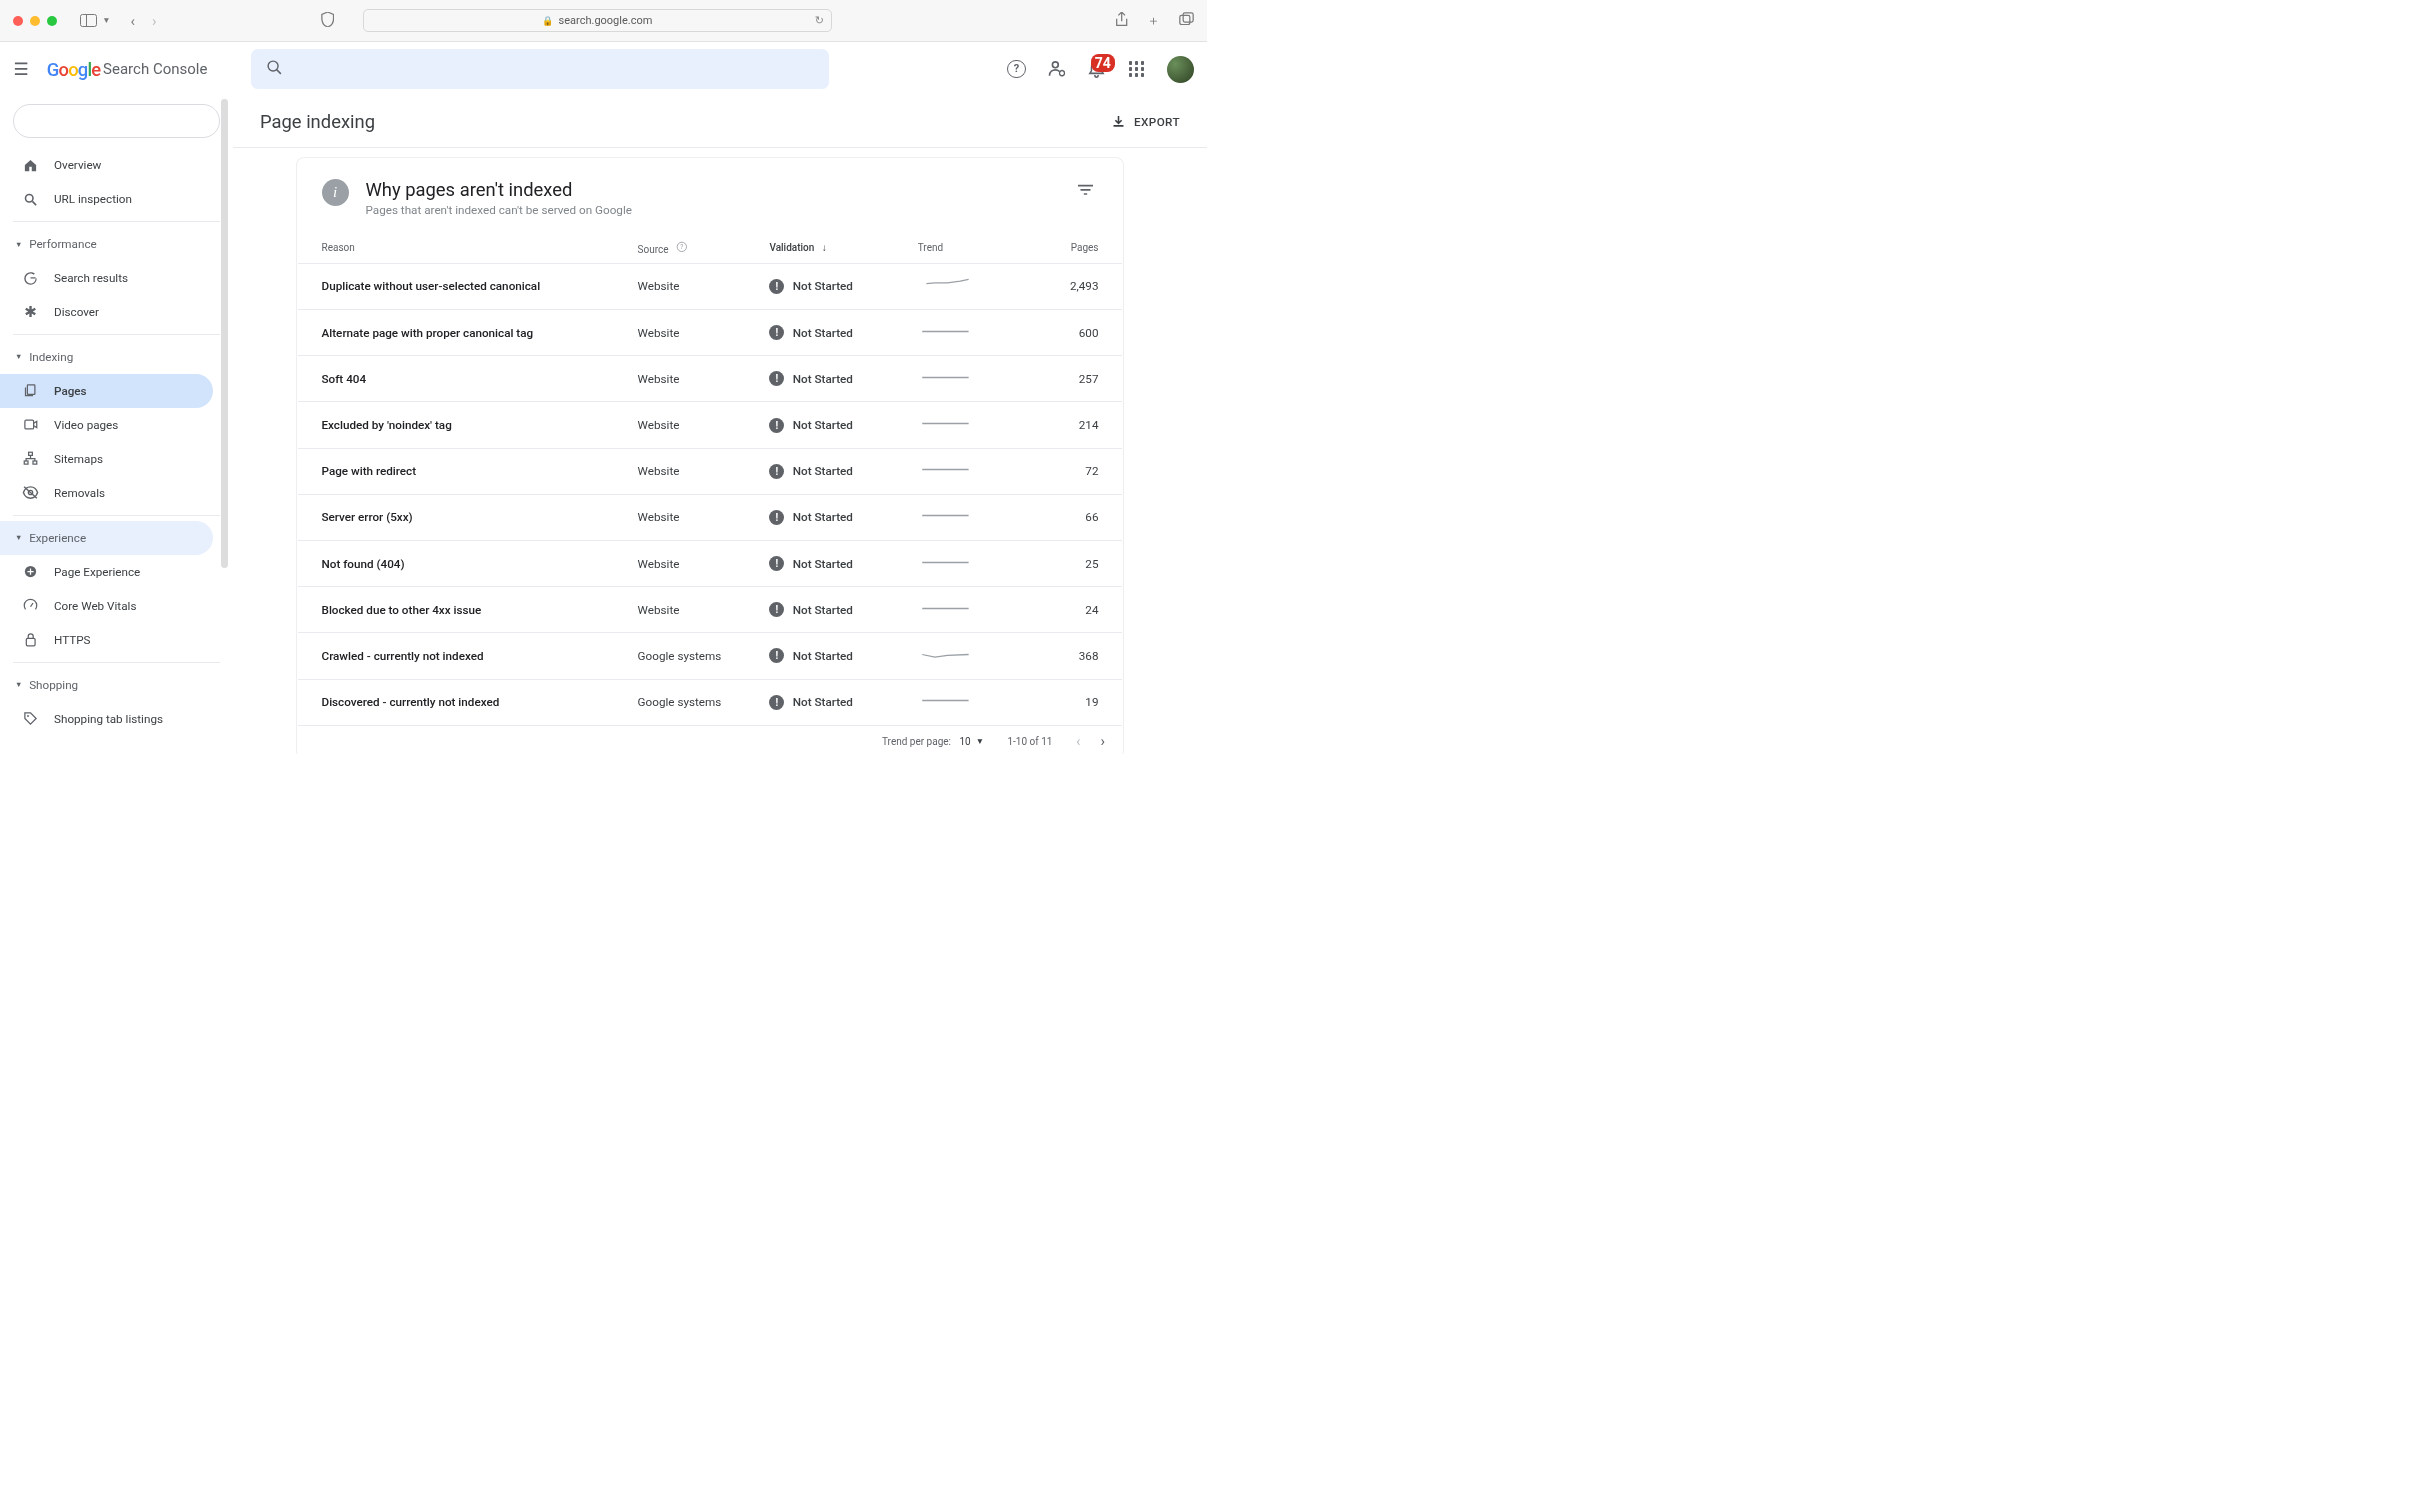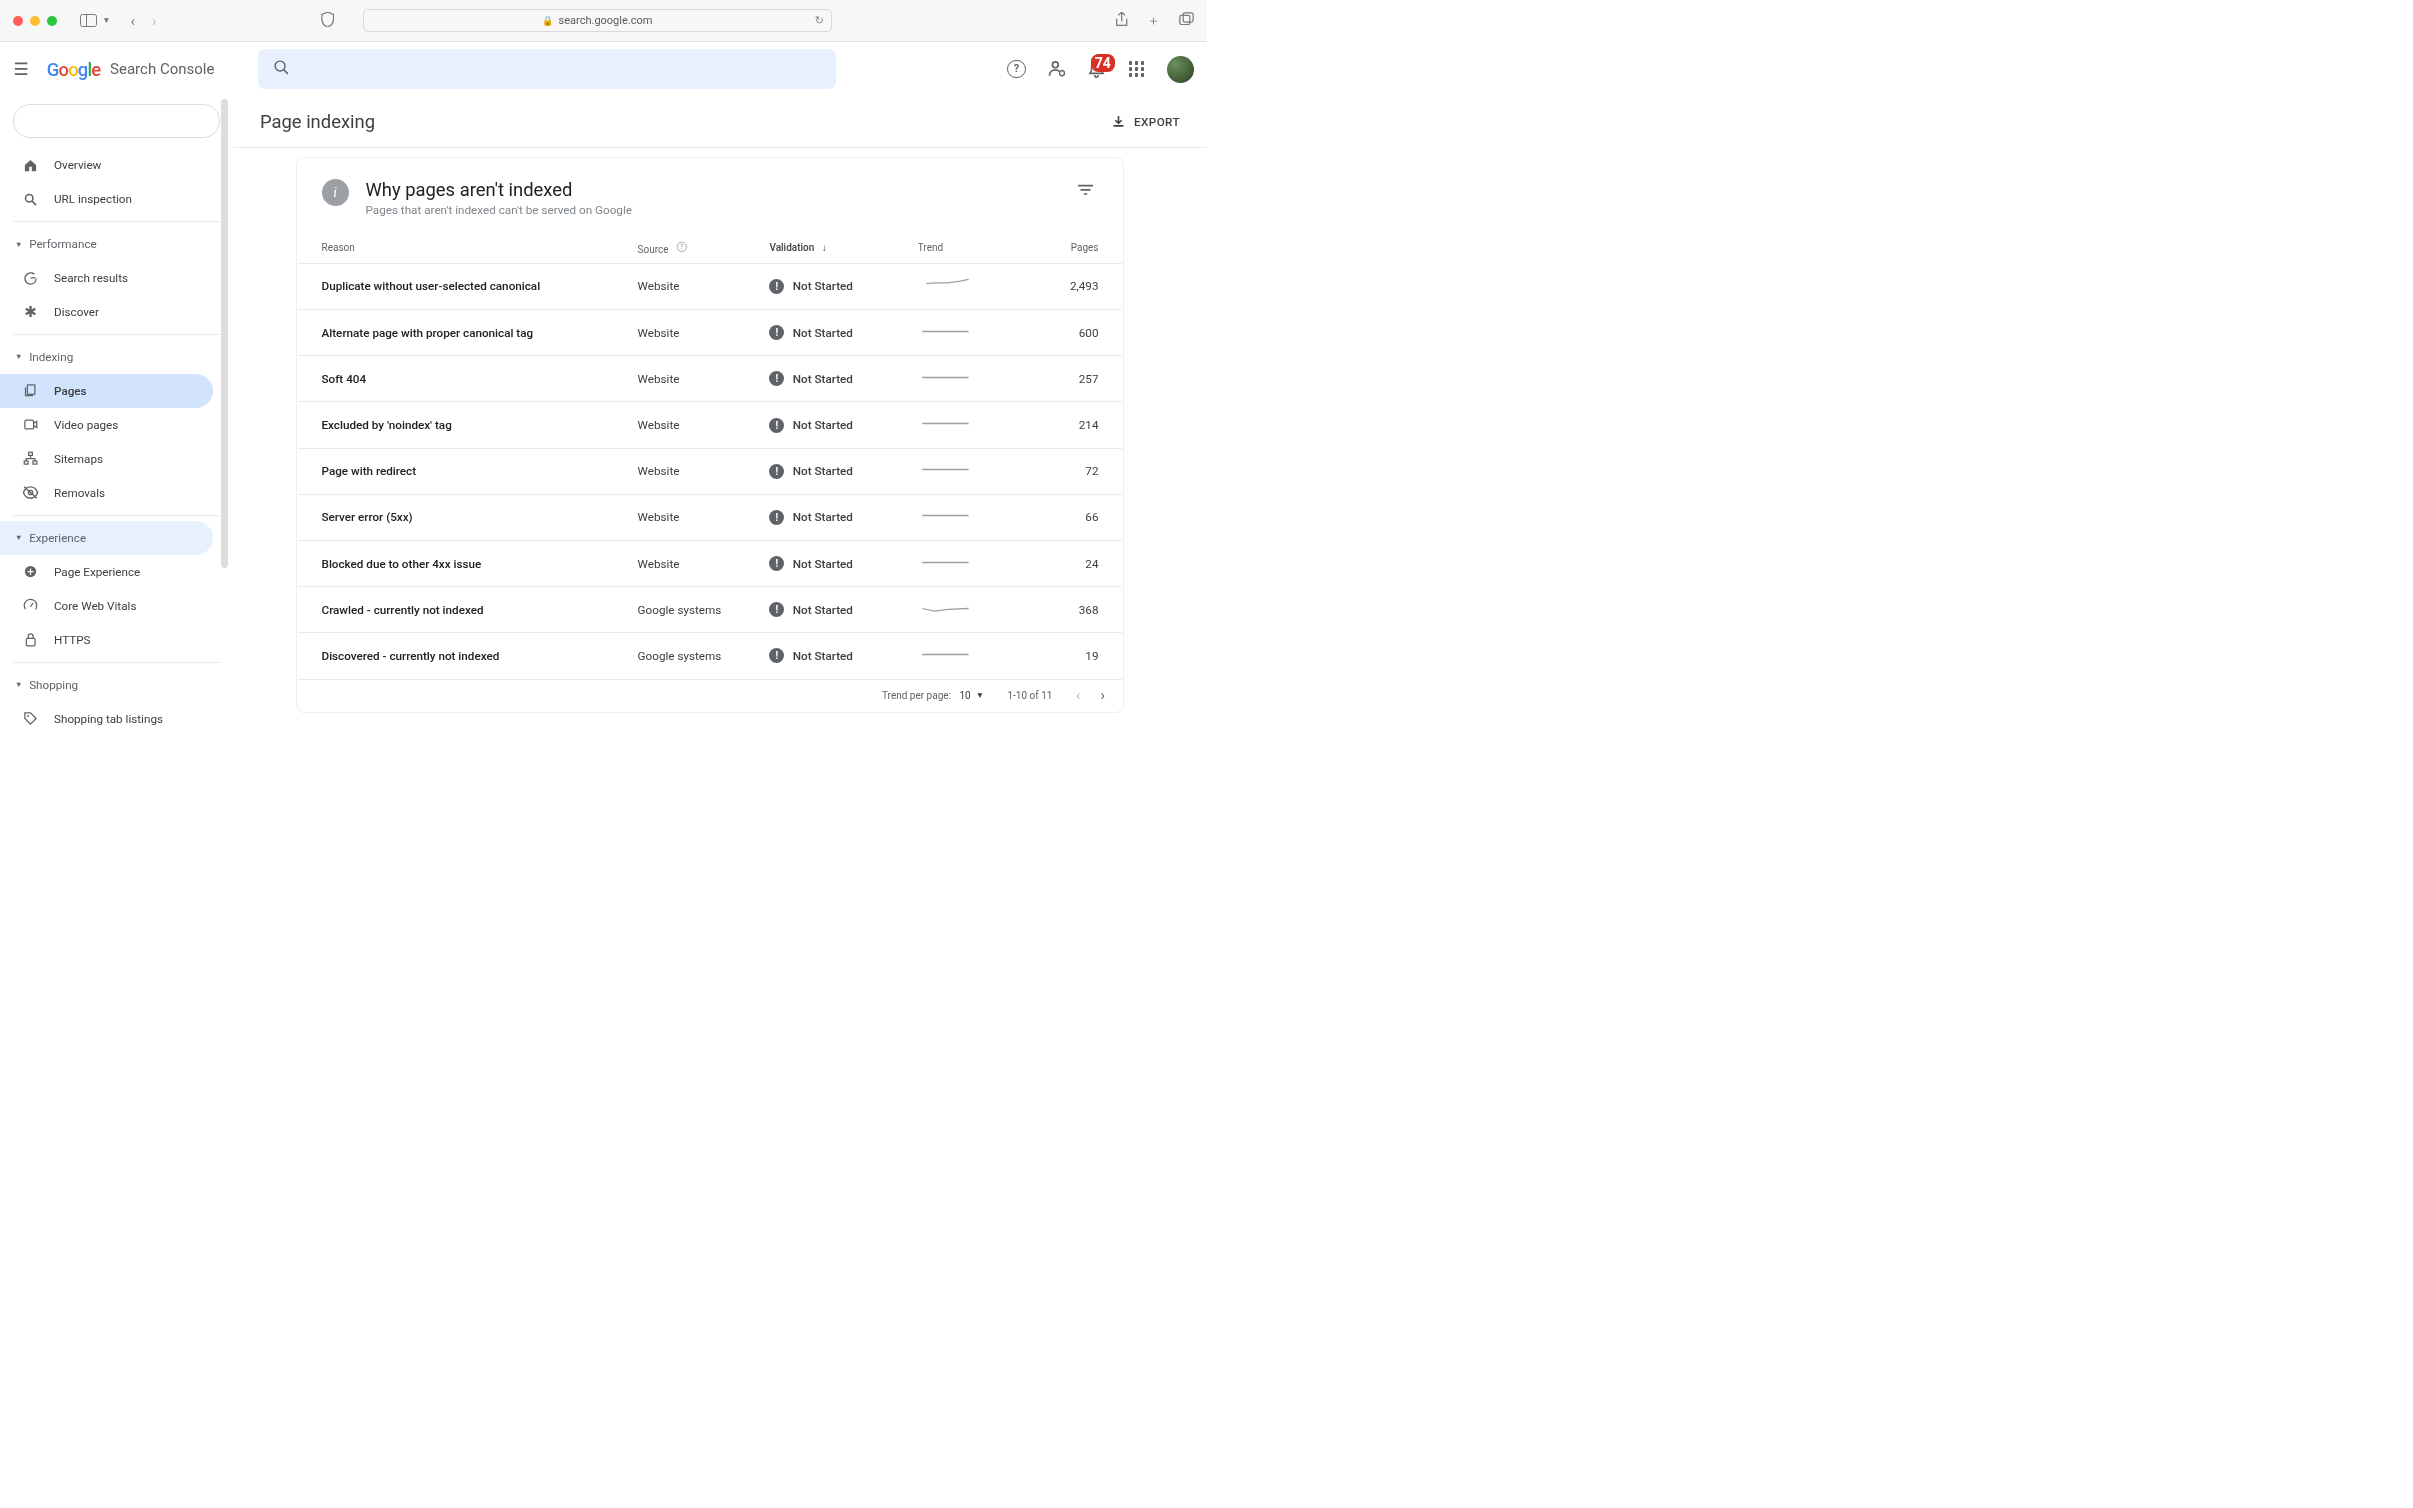--- a/index.html
+++ b/index.html
@@ -19,21 +19,21 @@
     .nav-arrows span:first-child{ color: #7a7a7a;}
     .shield { margin-left: 151px; color: #7a7a7a;}
     .url-bar { flex: 0 0 469px; height: 23.5px; border: 0.8px solid #d8d8d9; border-radius: 5px; display: flex; align-items: center; justify-content: center; gap: 5px; color: #5a5a5a; font-size: 11px; margin-left: 15px; position: relative;}
     .url-bar .lock { font-size: 9.2px; color: #888;}
     .url-bar .refresh { position: absolute; right: 6.7px; color: #888;}
     .browser-right { margin-left: auto; display: flex; gap: 18.4px; color: #7a7a7a; font-size: 13.4px;}
     
     
     .app-header { height: 54px; background: #fff; display: flex; align-items: center; padding: 0 13.4px; gap: 10px; border-bottom: 0; }
     .hamburger { width: 20px; color: #5f6368; cursor: pointer; font-size: 17px; }
-    .logo { display: flex; align-items: center; gap: 8px; font-size: 18.4px; margin-left: 3.4px;}
+    .logo { display: flex; align-items: center; gap: 1px; font-size: 18.4px; margin-left: 3.4px;}
     .g-logo { font-weight: 500; letter-spacing: -0.8px;}
     .g-b { color: #4285F4; } .g-r { color: #EA4335; } .g-y { color: #FBBC04; } .g-g { color: #34A853; }
     .logo-text { color: #5f6368; font-weight: 400; font-size: 15px; margin-left: 1.7px;}
     .big-search { flex: 0 0 578px; height: 40px; background: #e8f0fe; border-radius: 6.7px; display: flex; align-items: center; padding: 0 15px; margin-left: 34px;}
     .big-search .sicon { color: #5f6368; font-size: 17px;}
     .header-tools { margin-left: auto; display: flex; align-items: center; gap: 20px; color: #5f6368;}
     .icon-btn { width: 20px; height: 20px; display:flex; align-items:center; justify-content:center; font-size:17px; cursor:pointer; position: relative;}
     .badge { position: absolute; top: -5px; right: -8.4px; background: #d93025; color: #fff; font-size: 14px; font-weight: 700; border-radius: 7.5px; padding: 0.8px 4.2px; }
     .apps-grid { display: grid; grid-template-columns: repeat(3, 3.4px); grid-template-rows: repeat(3, 3.4px); gap: 2.5px; }
     .apps-grid span { background: #5f6368; width: 3.4px; height: 3.4px; border-radius: 0.8px;}
@@ -457,20 +457,36 @@
       </div>
     </td>
     <td class="trend-cell">
       <svg viewBox="0 0 64 20">
                   <polyline points="5,10 60,10"></polyline>
                 </svg>
     </td>
     <td>66</td>
   </tr>
             <tr class="data-row">
+    <td>Not found (404)</td>
+    <td style="font-weight:400;">Website</td>
+    <td>
+      <div class="val-cell">
+        <span class="excl-circle">!</span>
+        <span style="font-weight:500;">Not Started</span>
+      </div>
+    </td>
+    <td class="trend-cell">
+      <svg viewBox="0 0 64 20">
+                  <polyline points="5,10 60,10"></polyline>
+                </svg>
+    </td>
+    <td>25</td>
+  </tr>
+            <tr class="data-row">
     <td>Blocked due to other 4xx issue</td>
     <td style="font-weight:400;">Website</td>
     <td>
       <div class="val-cell">
         <span class="excl-circle">!</span>
         <span style="font-weight:500;">Not Started</span>
       </div>
     </td>
     <td class="trend-cell">
       <svg viewBox="0 0 64 20">

